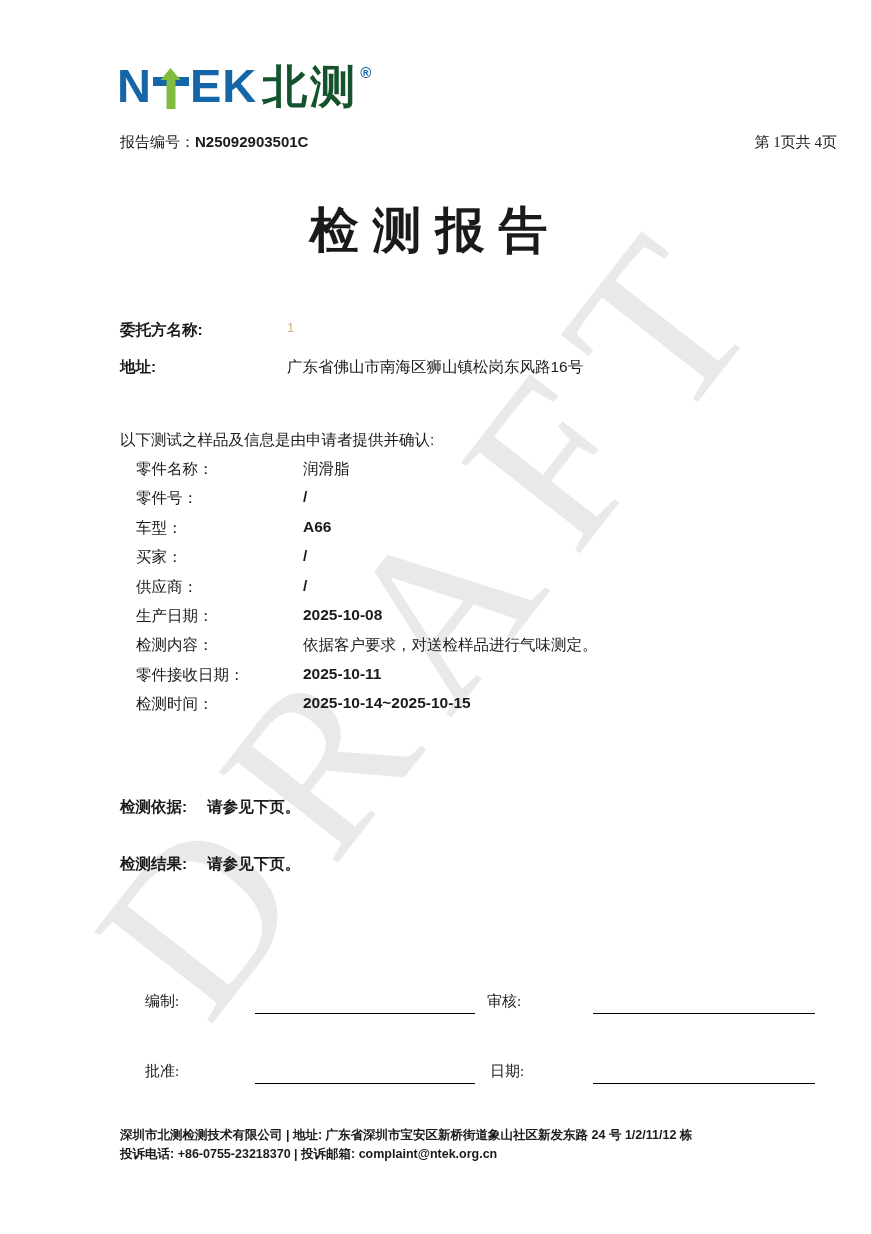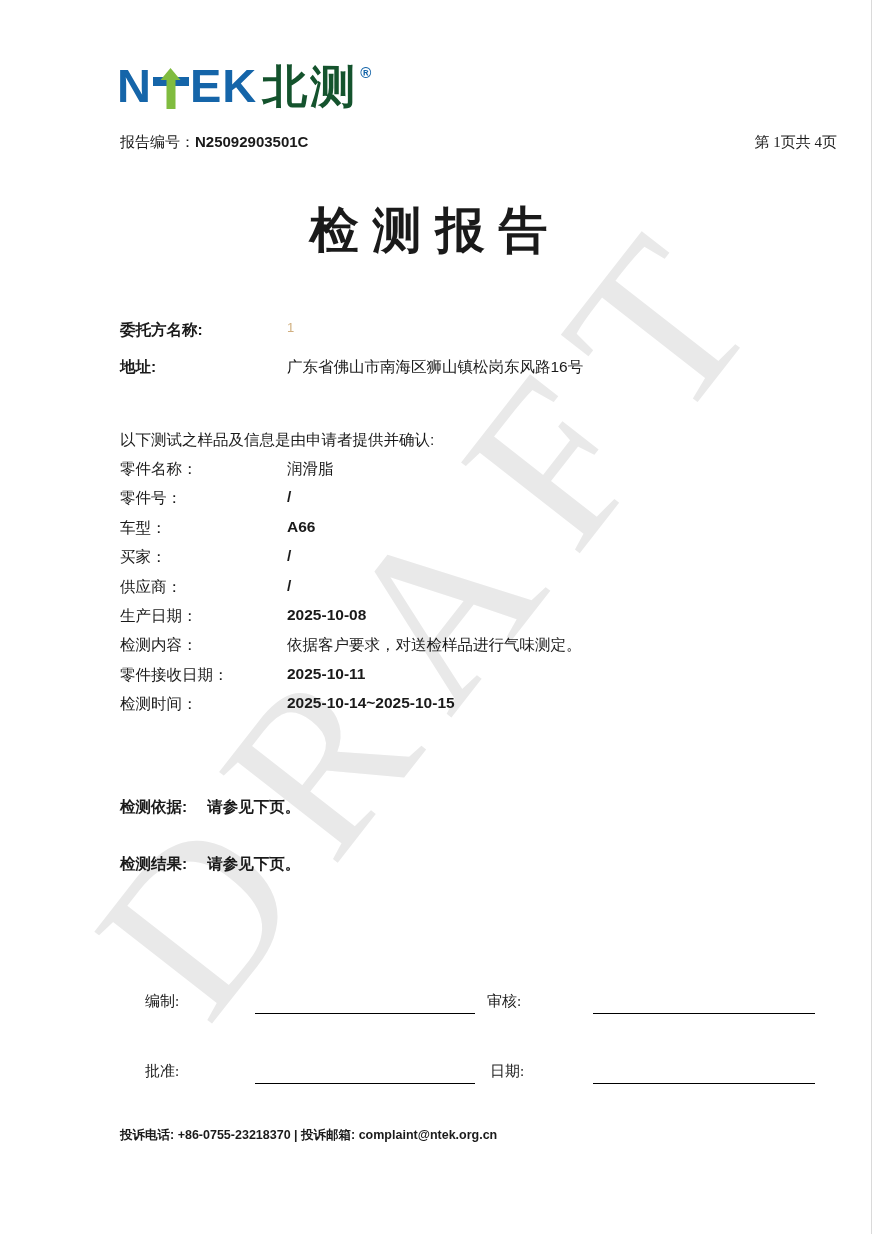--- a/index.html
+++ b/index.html
@@ -44,21 +44,21 @@
   
   .client{position:absolute;left:120px;top:320px;width:660px;font-size:15.5px;}
   .crow{display:flex;height:37px;align-items:flex-start;}
   .crow .lab{width:167px;font-weight:bold;}
   .client-mark{color:#c9a26a;font-size:13px;opacity:.85;}
   .addr-val{font-family:Liberation Sans, sans-serif;}
   
   .sample-heading{position:absolute;left:120px;top:430px;font-size:15.5px;font-weight:normal;}
   .sample-rows{position:absolute;left:120px;top:459px;width:700px;font-size:15.5px;}
   .srow{display:flex;height:29.4px;align-items:flex-start;}
-  .srow .lab{width:167px;font-family:"Liberation Serif",serif;}
+  .srow .lab{width:167px;font-family:"Liberation Serif",serif;margin-left:16px;}
   .srow .val{font-family:"Liberation Serif",serif;}
   .srow .val.v-bold{font-family:"Liberation Sans",sans-serif;font-weight:bold;}
   
   .note{position:absolute;left:120px;font-size:15.5px;font-weight:bold;}
   .note-basis{top:797px;} .note-result{top:854px;}
   .note .nlab{margin-right:20px;}
   
   .sig-label{position:absolute;font-size:15px;font-family:"Liberation Serif",serif;}
   .sig-line{position:absolute;height:0;border-bottom:1.6px solid #000;}
   .sig-prepared{left:145px;top:992px;} .line-prepared{left:255px;top:1013px;width:220px;}
@@ -159,17 +159,18 @@
     <span class="sig-label sig-prepared">编制:</span>
     <span class="sig-line line-prepared"></span>
     <span class="sig-label sig-reviewed">审核:</span>
     <span class="sig-line line-reviewed"></span>
     <span class="sig-label sig-approved">批准:</span>
     <span class="sig-line line-approved"></span>
     <span class="sig-label sig-date">日期:</span>
     <span class="sig-line line-date"></span>
 
     <div class="footer">
+      <div>深圳市北测检测技术有限公司 | 地址: 广东省深圳市宝安区新桥街道象山社区新发东路 24 号 1/2/11/12 栋</div>
       <div>投诉电话: +86-0755-23218370 | 投诉邮箱: complaint@ntek.org.cn</div>
     </div>
 
   </div>
 </div>
 
 </body></html>

